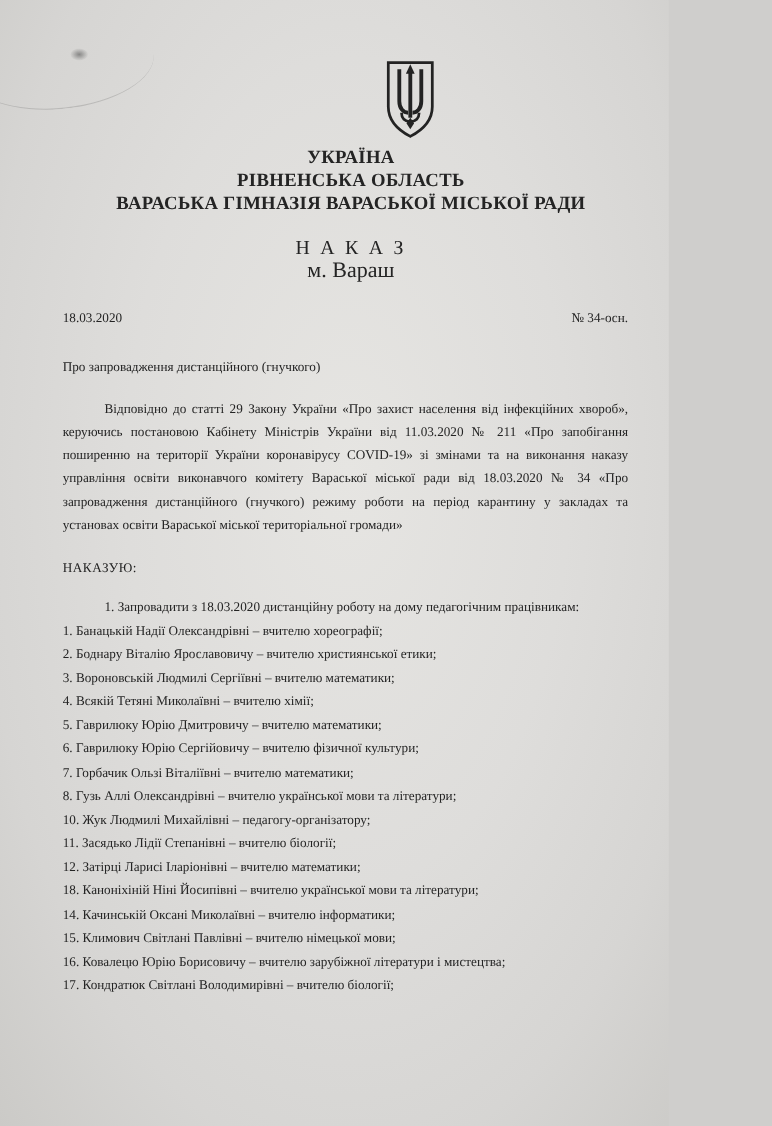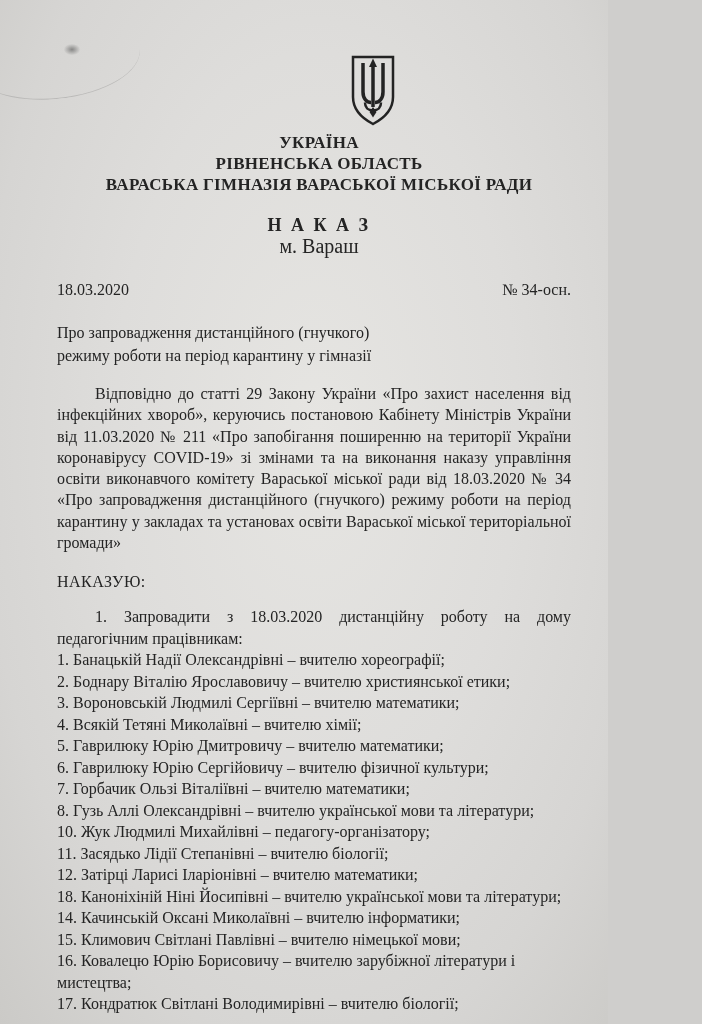--- a/index.html
+++ b/index.html
@@ -37,30 +37,30 @@
   .hdr{
     text-align:center;
     padding-left:30px;
     font-weight:bold;
     font-size:17px;
     line-height:21px;
     letter-spacing:.3px;
   }
   .doc-type{
     text-align:center;padding-left:30px;
-    font-weight:bold;font-size:18px;letter-spacing:2.5px;
+    font-weight:normal;font-size:18px;letter-spacing:2.5px;
     margin-top:19px;line-height:22px;
   }
   .city{
     text-align:center;padding-left:30px;
     font-size:20px;line-height:21px;
   }
   .content{
     padding:0 37px 0 57px;
-    font-size:16px;
+    font-size:12px;
   }
   .meta-row{
     display:flex;justify-content:space-between;
     margin-top:22px;line-height:21px;
   }
   .subject{
     margin-top:22px;line-height:22.5px;
   }
   .preamble{
     margin:16px 0 0 0;
@@ -109,21 +109,20 @@
 
   <div class="content">
 
     <div class="meta-row">
       <span>18.03.2020</span>
       <span>№ 34-осн.</span>
     </div>
 
     <div class="subject">
       <div>Про запровадження дистанційного (гнучкого)</div>
-      <div>режиму роботи на період карантину у гімназії</div>
     </div>
 
     <p class="preamble">Відповідно до статті 29 Закону України «Про захист населення від інфекційних хвороб», керуючись постановою Кабінету Міністрів України від 11.03.2020 № 211 «Про запобігання поширенню на території України коронавірусу COVID-19» зі змінами та на виконання наказу управління освіти виконавчого комітету Вараської міської ради від 18.03.2020 № 34 «Про запровадження дистанційного (гнучкого) режиму роботи на період карантину у закладах та установах освіти Вараської міської територіальної громади»</p>
 
     <div class="order-heading">НАКАЗУЮ:</div>
 
     <p class="item1">1. Запровадити з 18.03.2020 дистанційну роботу на дому педагогічним працівникам:</p>
 
     <div class="teachers">
       <div class="t-line">1. Банацькій Надії Олександрівні – вчителю хореографії;</div>

